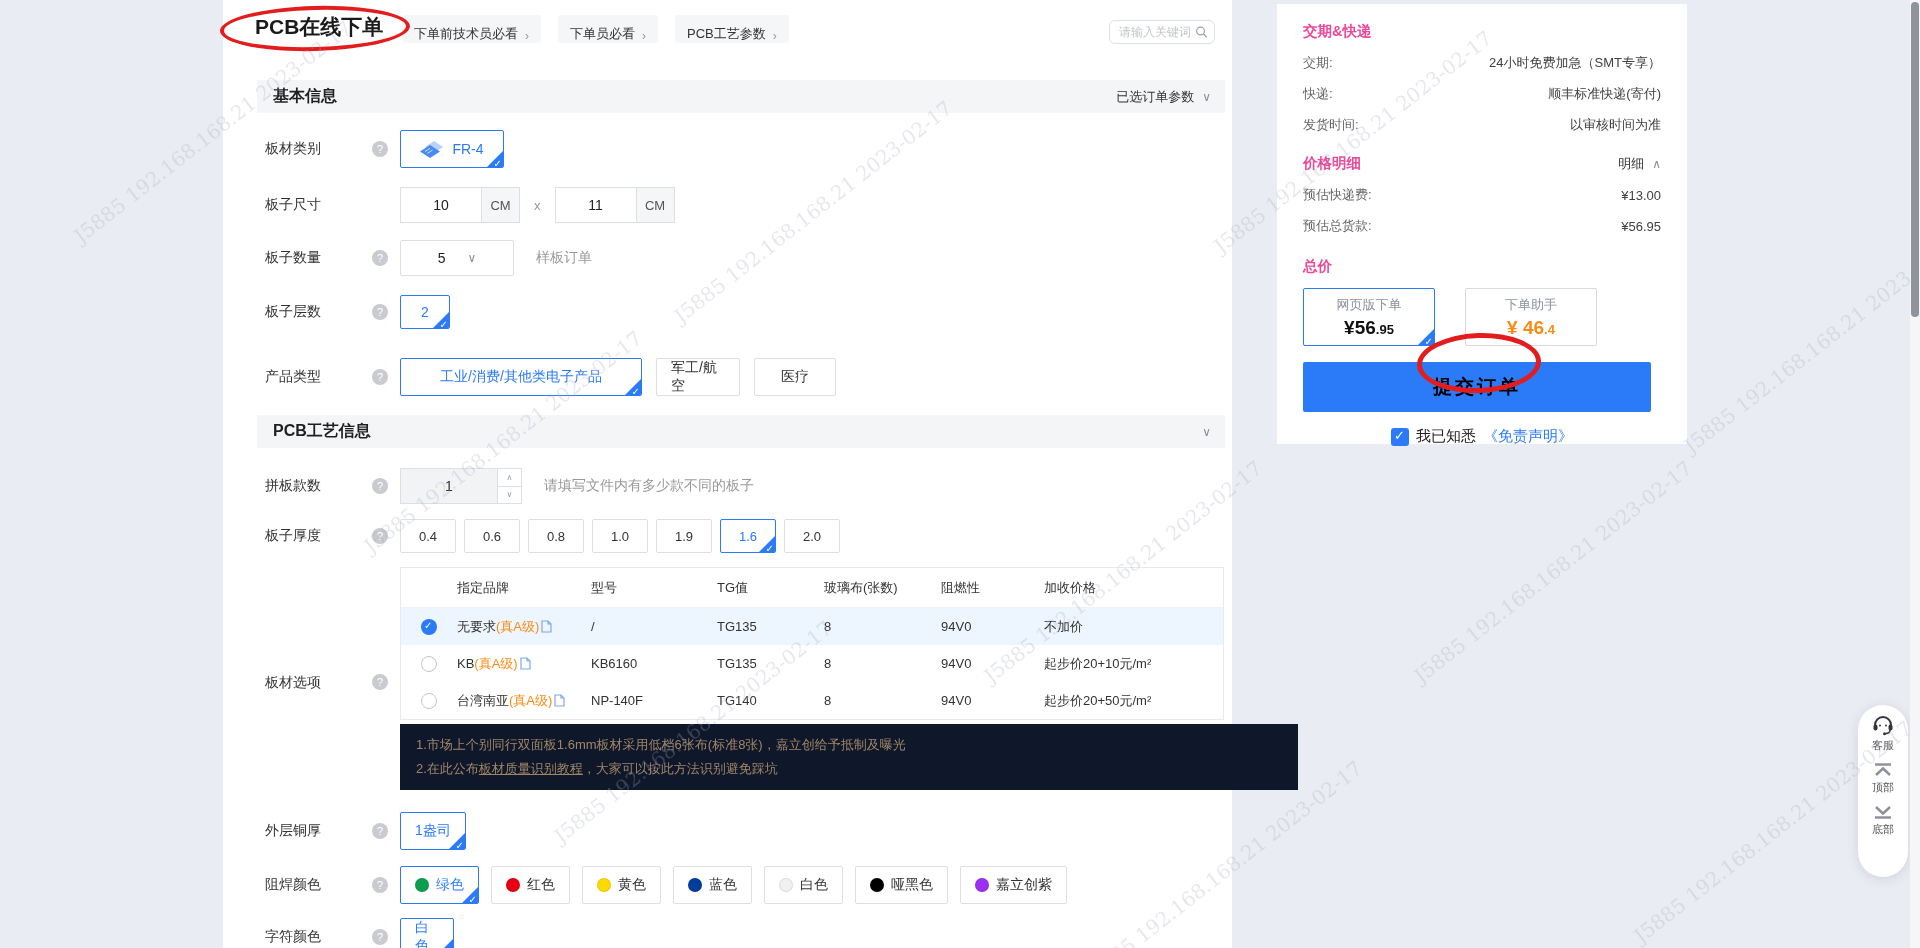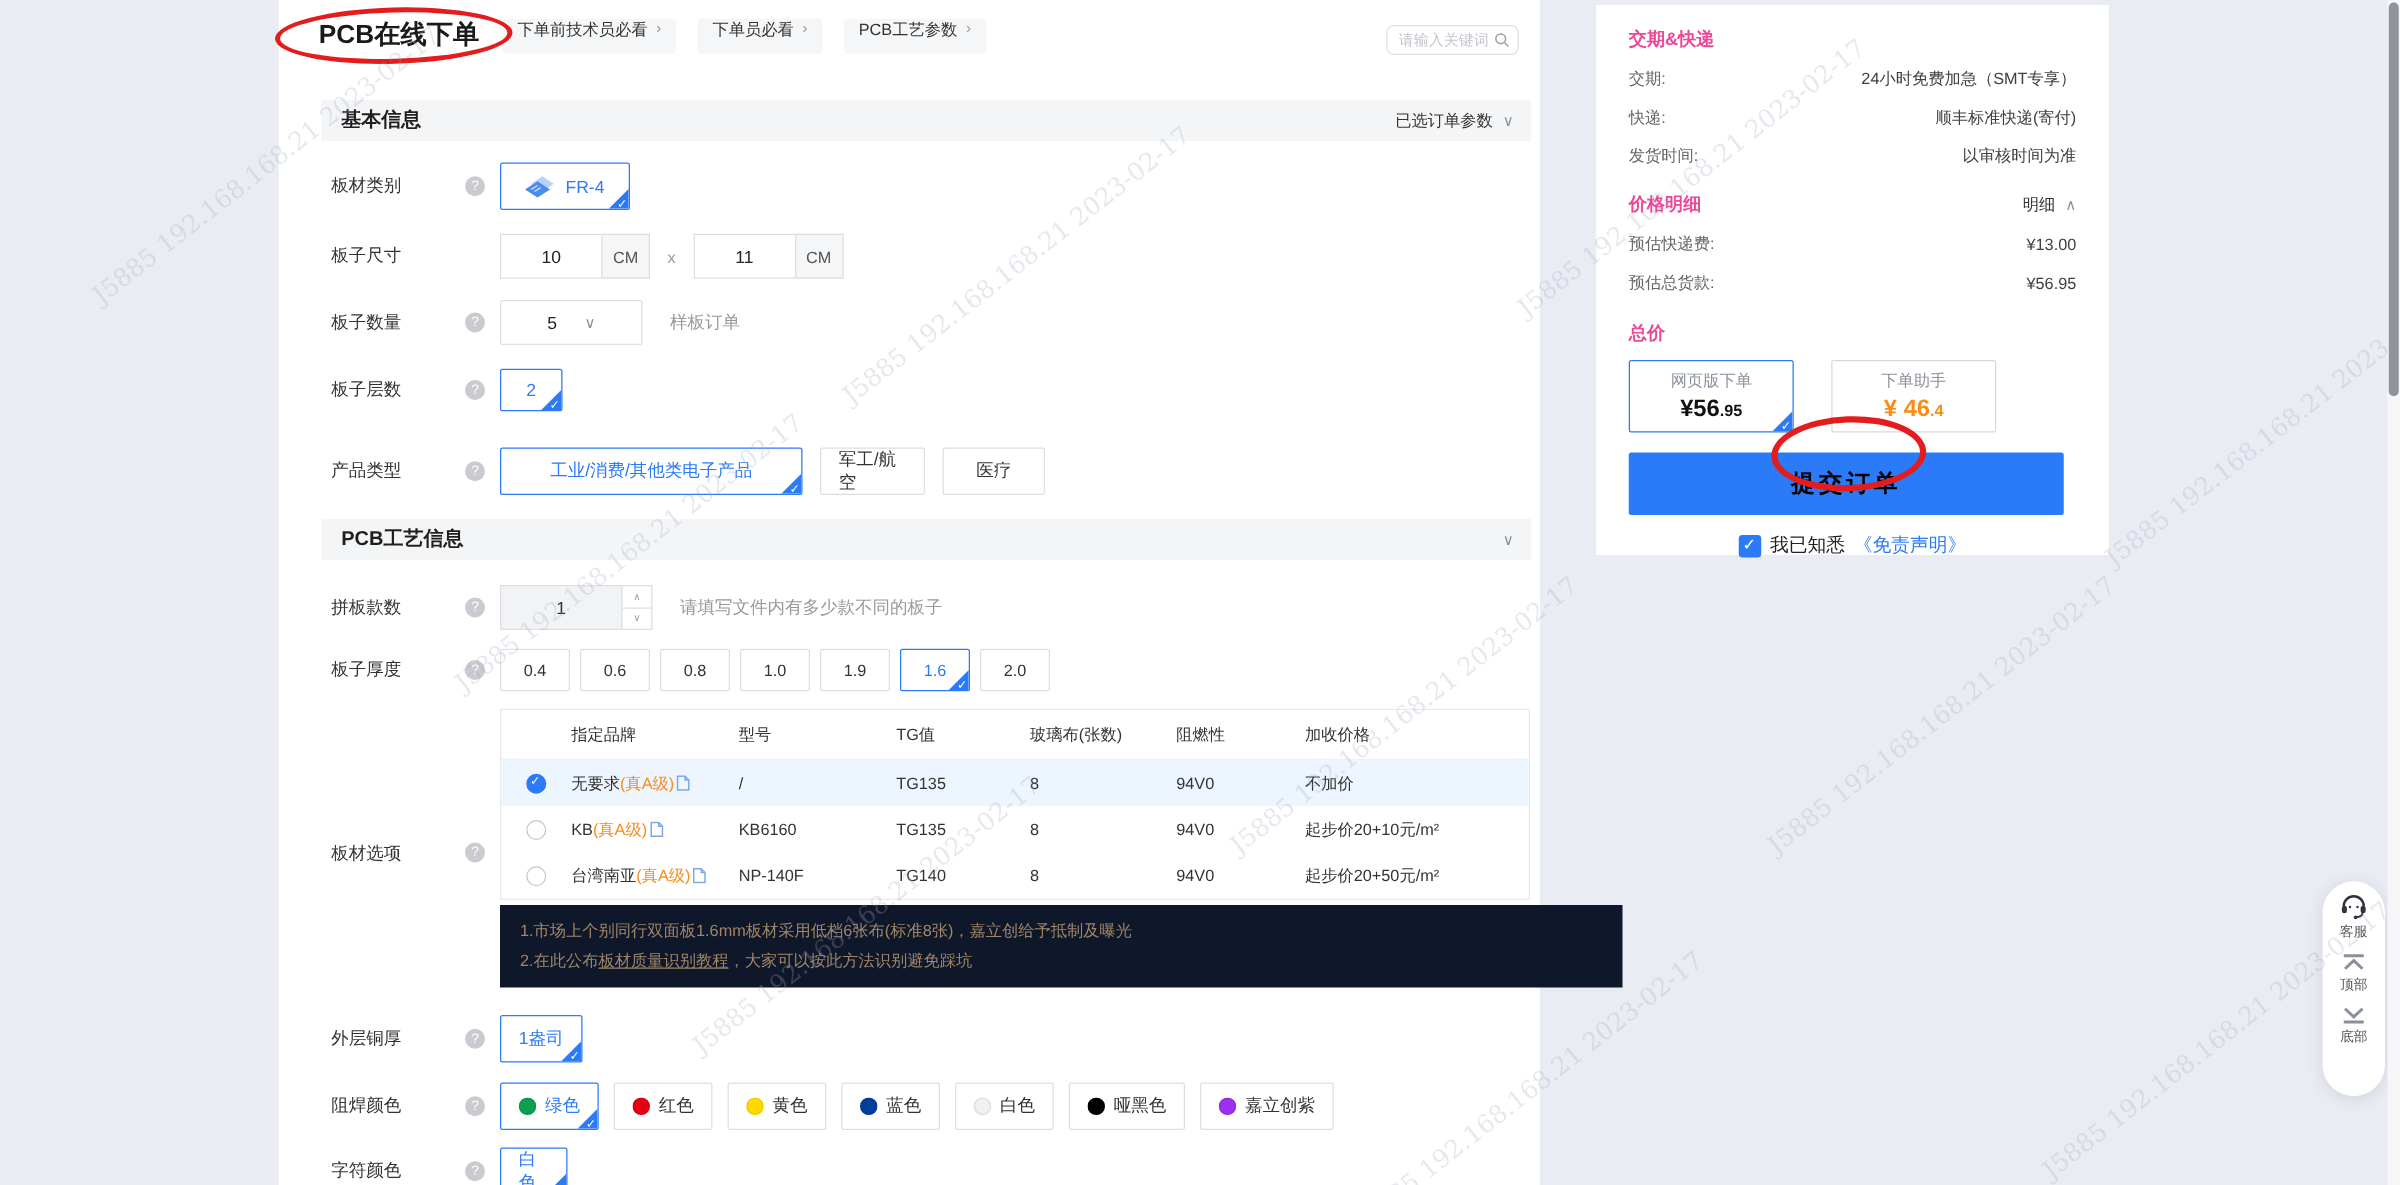--- a/index.html
+++ b/index.html
@@ -17,21 +17,21 @@
 
   .sidebar { position:absolute; left:1277px; top:4px; width:410px; height:440px;
              background:#fff; padding:18px 26px; }
 
   
   .top-row { position:relative; height:44px; }
   .page-title { position:absolute; left:-10px; top:13px; font-size:21px; font-weight:bold; color:#1a1a1a; }
   .title-ellipse { position:absolute; left:-45px; top:6px; width:190px; height:45px;
                    border:4px solid #e31d1d; border-radius:50%; transform:rotate(-1.5deg); z-index:6; pointer-events:none; }
   .tabs { position:absolute; left:137px; top:15px; display:flex; gap:17px; }
-  .tab-link { display:inline-flex; align-items:flex-start; gap:7px; height:28px; padding:0 12px;
+  .tab-link { display:inline-flex; align-items:flex-end; gap:7px; height:28px; padding:0 12px;
               background:#f5f6f8; border-radius:3px; font-size:13px; color:#333; cursor:pointer; }
   .tab-link .arr { color:#999; font-size:12px; }
   .search-box { position:absolute; right:10px; top:20px; width:106px; height:24px;
                 border:1px solid #dcdfe4; border-radius:6px; display:flex; align-items:center; padding:0 6px 0 9px; background:#fff; }
   .search-box input { border:none; outline:none; width:76px; font-size:12px; color:#555; background:transparent; }
   .search-box input::placeholder { color:#c2c6cc; }
 
   
   .section-bar { margin-left:-8px; width:968px; height:33px; background:#f4f5f7;
                  display:flex; align-items:center; justify-content:space-between; padding:0 14px 0 16px; }

